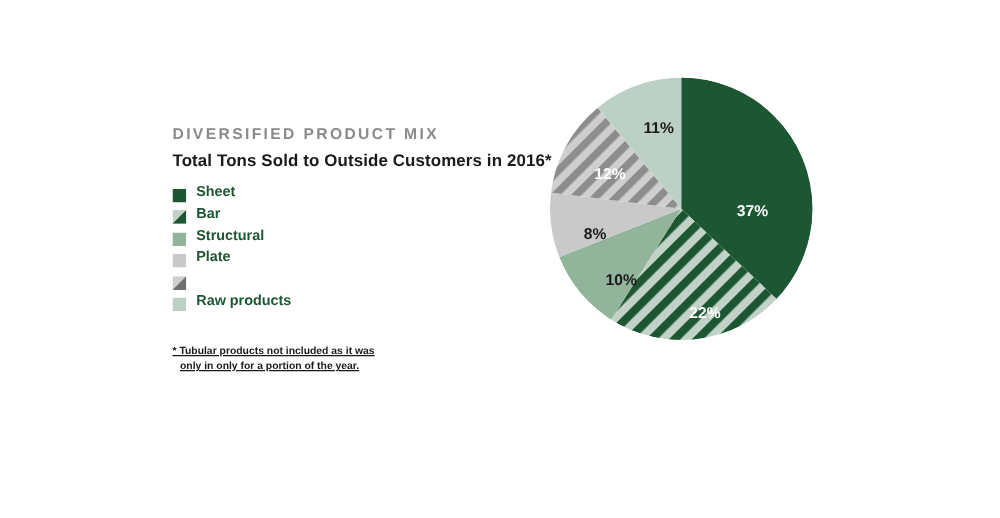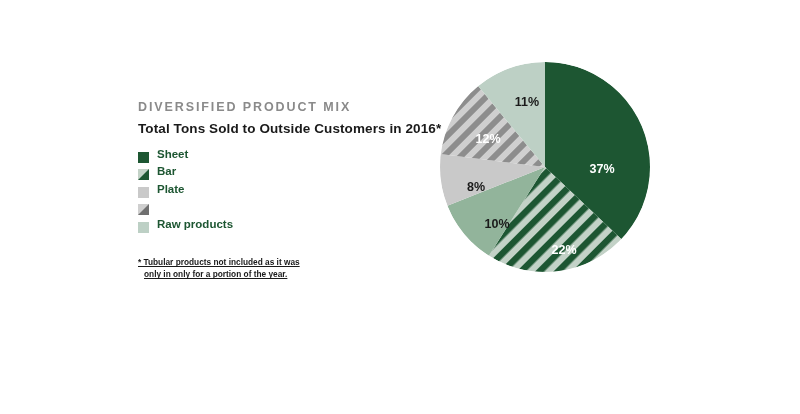--- a/index.html
+++ b/index.html
@@ -133,20 +133,28 @@
       <li class="legend-item">
         <span class="legend-swatch">
           <svg width="11" height="11" viewBox="0 0 11 11" aria-hidden="true">
             <rect x="0" y="0" width="11" height="11" fill="#c3d2c7"></rect>
             <polygon points="0,11 11,0 11,11" fill="#1d5632"></polygon>
           </svg>
         </span>
         <span class="legend-label">Bar</span>
       </li>
 
+      <li class="legend-item">
+        <span class="legend-swatch">
+          <svg width="11" height="11" viewBox="0 0 11 11" aria-hidden="true">
+            <rect x="0" y="0" width="11" height="11" fill="#92b49b"></rect>
+          </svg>
+        </span>
+        <span class="legend-label">Structural</span>
+      </li>
 
       <li class="legend-item">
         <span class="legend-swatch">
           <svg width="11" height="11" viewBox="0 0 11 11" aria-hidden="true">
             <rect x="0" y="0" width="11" height="11" fill="#c9c9c9"></rect>
           </svg>
         </span>
         <span class="legend-label">Plate</span>
       </li>
 

